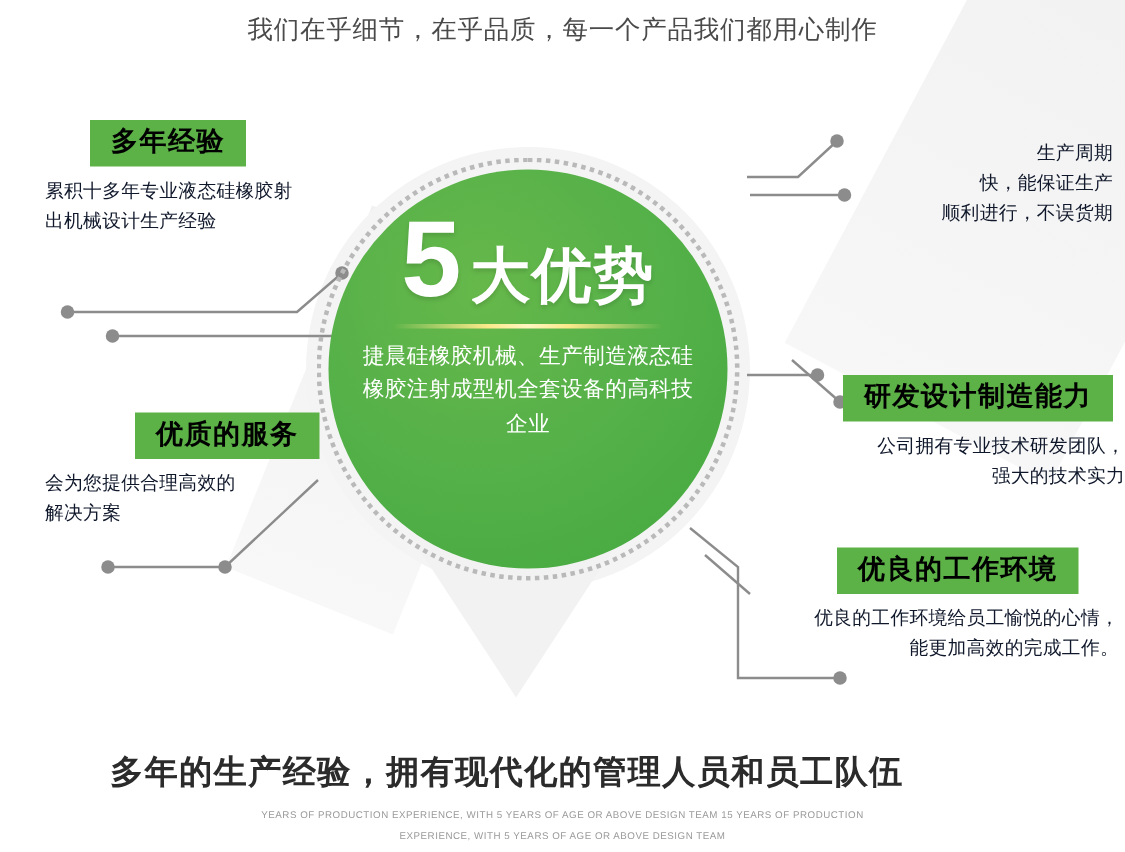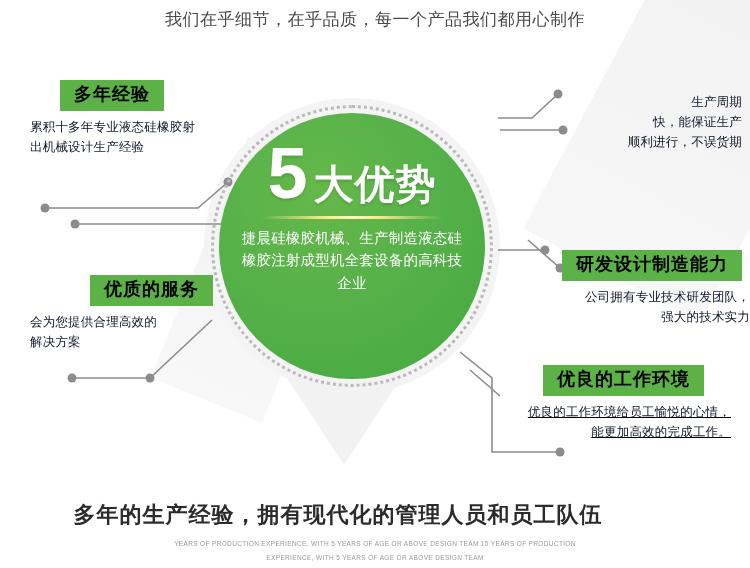--- a/index.html
+++ b/index.html
@@ -107,21 +107,21 @@
   .feat.right .body{text-align:right;}
 
   #feat-exp{left:30px;top:80px;width:220px;}
   #feat-exp .tag-row{padding-left:30px;}
   #feat-svc{left:30px;top:275px;width:200px;}
   #feat-svc .tag-row{padding-left:60px;}
   #feat-svc .body{text-align:left;}
   #feat-cap{left:552px;top:86px;width:190px;}
   #feat-rd{left:562px;top:250px;width:188px;}
   #feat-rd .body{text-align:right;}
-  #feat-env{left:463px;top:365px;width:268px;text-decoration:underline;}
+  #feat-env{left:478px;top:365px;width:268px;}
   #feat-env .tag-row{padding-left:80px;}
 
   
   #connectors{position:absolute;left:0;top:0;width:750px;height:568px;pointer-events:none;}
 </style>
 </head>
 <body>
 
 <div id="stage">
 

